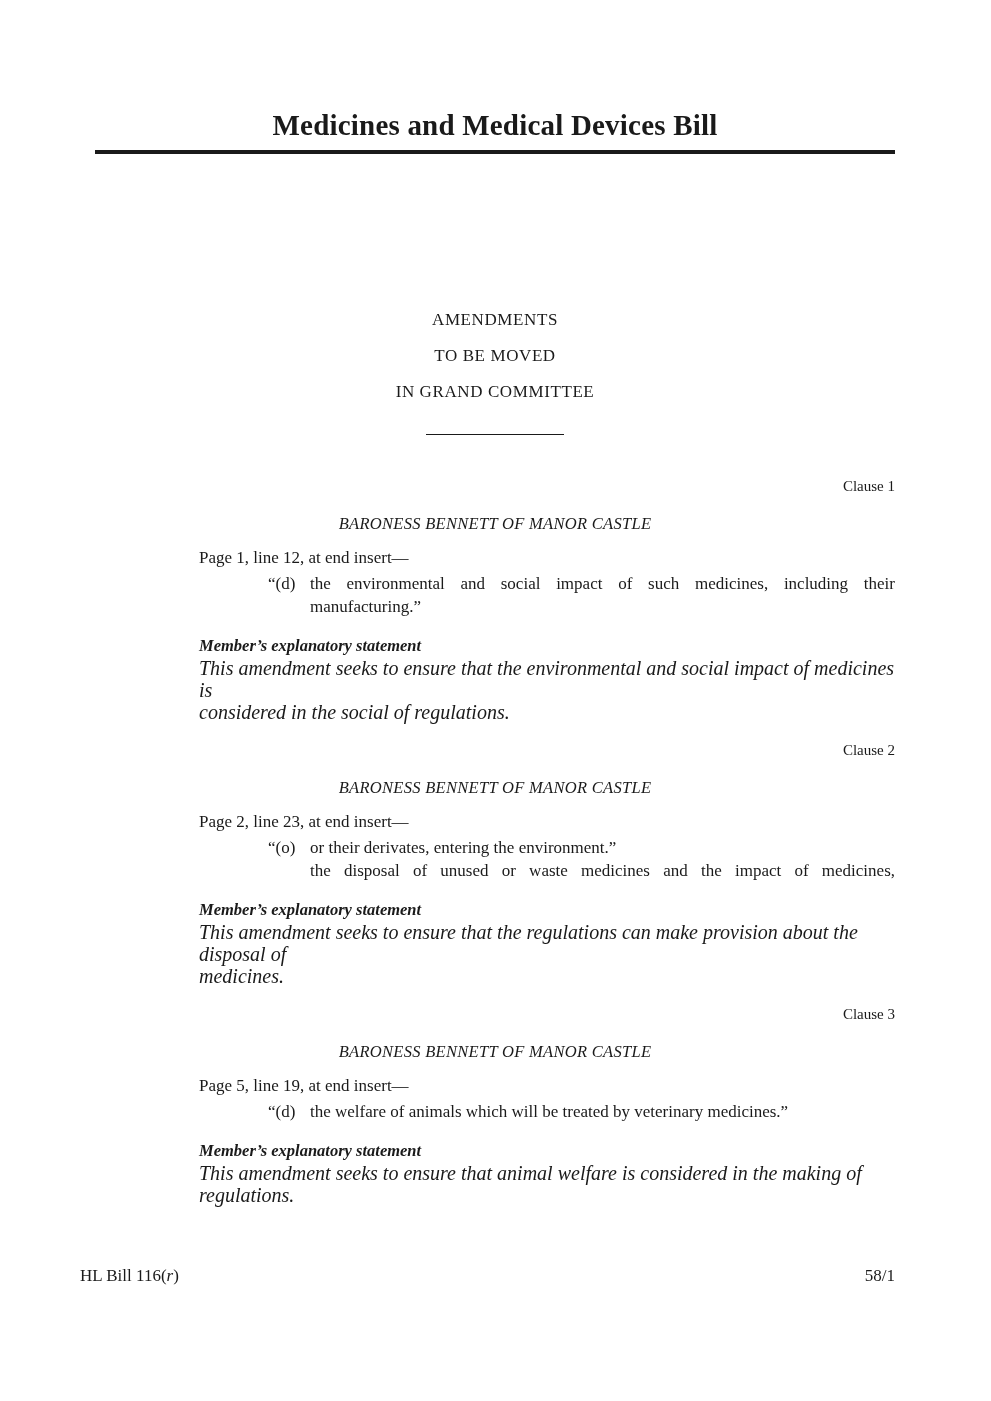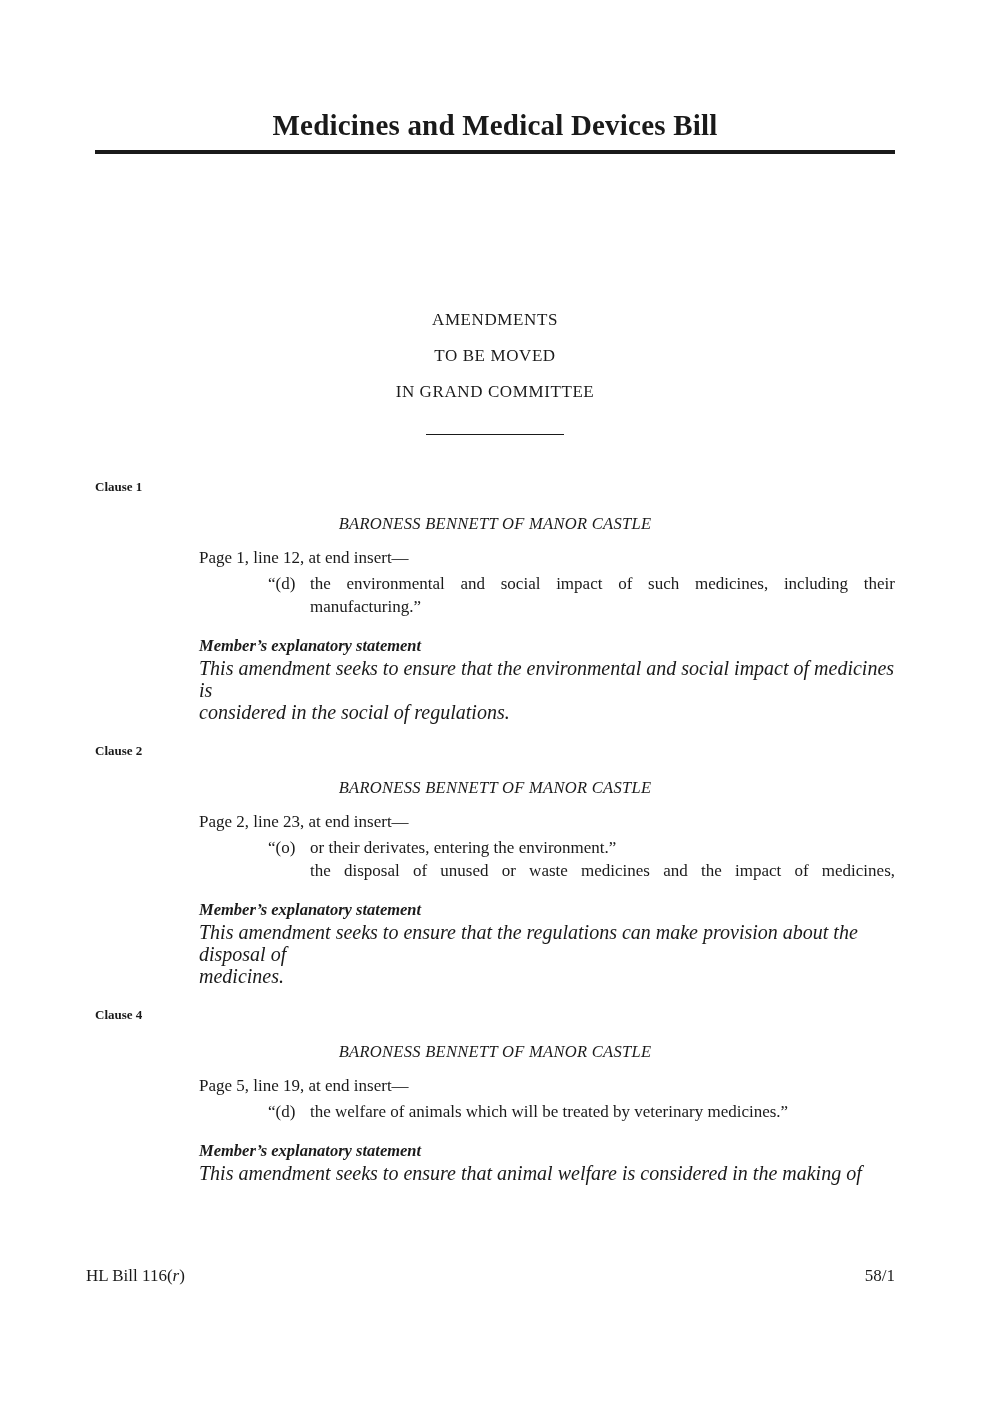--- a/index.html
+++ b/index.html
@@ -37,23 +37,23 @@
     line-height: 36px;
     letter-spacing: 0.6px;
   }
   .separator-line {
     width: 138px;
     margin: 24px auto 40px auto;
     border-top: 1.3px solid #1a1a1a;
   }
   .clause-heading {
     margin-top: 16px;
-    font-size: 13px;
-    font-weight: bold;
-    text-align: left;
+    font-size: 15px;
+    font-weight: normal;
+    text-align: right;
     line-height: 23px;
   }
   .sponsor {
     margin-top: 14px;
     font-size: 16.5px;
     text-align: center;
     line-height: 23px;
     letter-spacing: 0.3px;
     font-style: italic;
   }
@@ -94,21 +94,21 @@
     font-style: italic;
     line-height: 22px;
   }
   .expl-line {
     font-size: 20px;
     font-style: italic;
     line-height: 22px;
   }
   .page-footer {
     position: absolute;
-    left: 86px;
+    left: 80px;
     right: 96px;
     top: 1264px;
     display: flex;
     justify-content: space-between;
     font-size: 17px;
     line-height: 23px;
   }
   .italic { font-style: italic; }
 </style>
 </head>
@@ -157,32 +157,33 @@
           <div class="insert-line fill">the disposal of unused or waste medicines and the impact of medicines,</div>
         </div>
       </div>
       <div class="expl-heading">Member’s explanatory statement</div>
       <div class="expl-line">This amendment seeks to ensure that the regulations can make provision about the disposal of</div>
       <div class="expl-line">medicines.</div>
     </div>
   </section>
 
   <section>
-    <div class="clause-heading">Clause 4</div>
+    <div class="clause-heading">Clause 3</div>
     <div class="sponsor">BARONESS BENNETT OF MANOR CASTLE</div>
     <div class="body-block">
       <div class="instruction">Page 5, line 19, at end insert—</div>
       <div class="insert-row">
         <span class="insert-label">“(d)</span>
         <div class="insert-lines">
           <div class="insert-line">the welfare of animals which will be treated by veterinary medicines.”</div>
         </div>
       </div>
       <div class="expl-heading">Member’s explanatory statement</div>
       <div class="expl-line">This amendment seeks to ensure that animal welfare is considered in the making of</div>
+      <div class="expl-line">regulations.</div>
     </div>
   </section>
 
   <div class="page-footer">
     <div><span>HL Bill 116(</span><span class="italic">r</span><span>)</span></div>
     <div>58/1</div>
   </div>
 
 </div>
 

